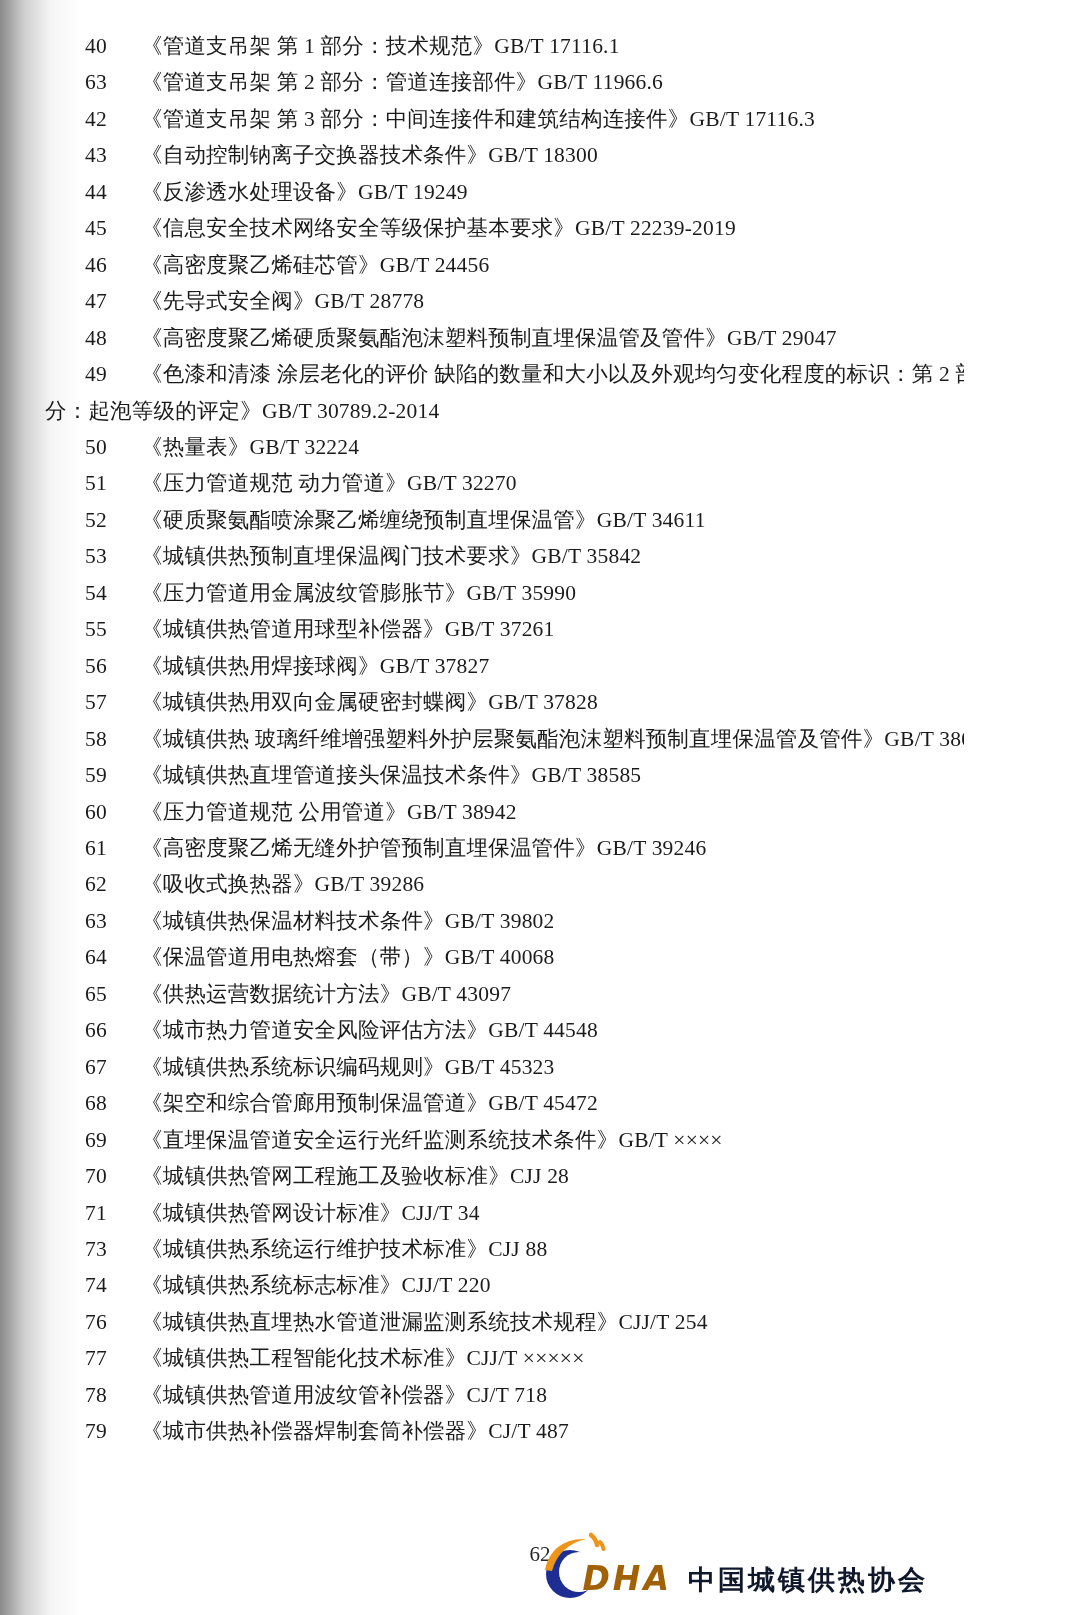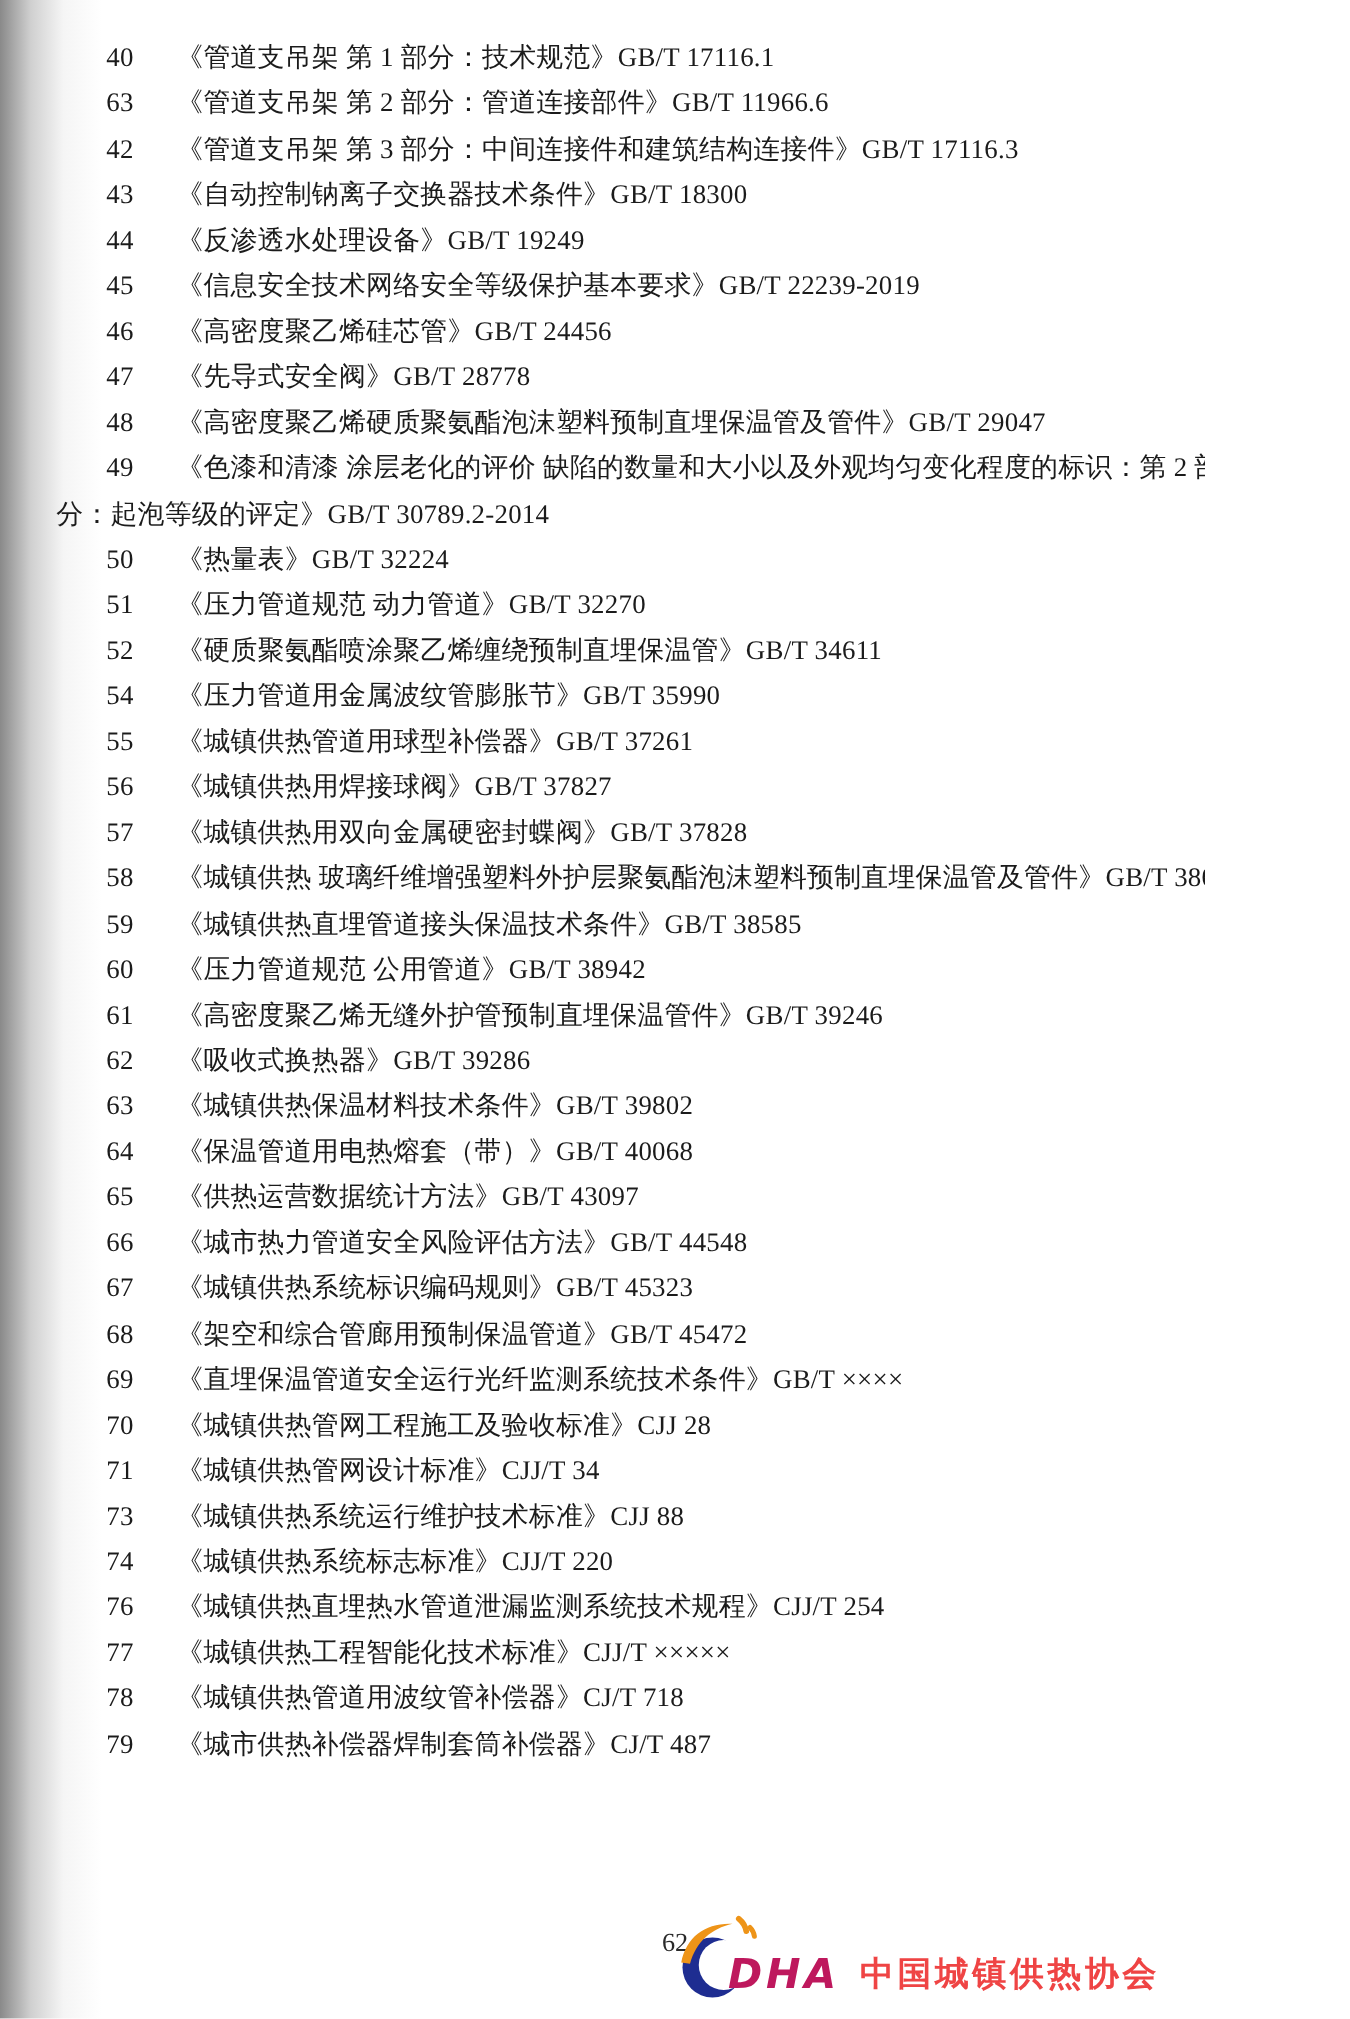--- a/index.html
+++ b/index.html
@@ -70,33 +70,33 @@
     width: 64px;
     height: 70px;
     flex: 0 0 auto;
   }
   .logo-acronym {
     font-family: "DejaVu Sans", "Liberation Sans", sans-serif;
     font-weight: bold;
     font-style: italic;
     font-size: 33px;
     letter-spacing: 3px;
-    color: #be185d;
+    color: #a16207;
     margin-left: -26px;
     margin-bottom: 6px;
     position: relative;
     z-index: 2;
     line-height: 1;
   }
   .logo-orgname {
     font-family: "DejaVu Sans", "Liberation Sans", sans-serif;
     font-weight: bold;
     font-size: 27px;
     letter-spacing: 3px;
-    color: #ef4444;
+    color: #0f172a;
     margin-left: 16px;
     margin-bottom: 8px;
     line-height: 1;
     white-space: nowrap;
   }
 </style>
 </head>
 <body>
 
 <div id="page">
@@ -109,20 +109,21 @@
       <p class="entry"><span class="no">43</span><span>《自动控制钠离子交换器技术条件》GB/T 18300</span></p>
       <p class="entry"><span class="no">44</span><span>《反渗透水处理设备》GB/T 19249</span></p>
       <p class="entry"><span class="no">45</span><span>《信息安全技术网络安全等级保护基本要求》GB/T 22239-2019</span></p>
       <p class="entry"><span class="no">46</span><span>《高密度聚乙烯硅芯管》GB/T 24456</span></p>
       <p class="entry"><span class="no">47</span><span>《先导式安全阀》GB/T 28778</span></p>
       <p class="entry"><span class="no">48</span><span>《高密度聚乙烯硬质聚氨酯泡沫塑料预制直埋保温管及管件》GB/T 29047</span></p>
       <p class="entry"><span class="no">49</span><span>《色漆和清漆 涂层老化的评价 缺陷的数量和大小以及外观均匀变化程度的标识：第 2 部分：起泡等级的评定》GB/T 30789.2-2014</span></p>
       <p class="entry"><span class="no">50</span><span>《热量表》GB/T 32224</span></p>
       <p class="entry"><span class="no">51</span><span>《压力管道规范 动力管道》GB/T 32270</span></p>
       <p class="entry"><span class="no">52</span><span>《硬质聚氨酯喷涂聚乙烯缠绕预制直埋保温管》GB/T 34611</span></p>
+      <p class="entry"><span class="no">53</span><span>《城镇供热预制直埋保温阀门技术要求》GB/T 35842</span></p>
       <p class="entry"><span class="no">54</span><span>《压力管道用金属波纹管膨胀节》GB/T 35990</span></p>
       <p class="entry"><span class="no">55</span><span>《城镇供热管道用球型补偿器》GB/T 37261</span></p>
       <p class="entry"><span class="no">56</span><span>《城镇供热用焊接球阀》GB/T 37827</span></p>
       <p class="entry"><span class="no">57</span><span>《城镇供热用双向金属硬密封蝶阀》GB/T 37828</span></p>
       <p class="entry"><span class="no">58</span><span>《城镇供热 玻璃纤维增强塑料外护层聚氨酯泡沫塑料预制直埋保温管及管件》GB/T 38097</span></p>
       <p class="entry"><span class="no">59</span><span>《城镇供热直埋管道接头保温技术条件》GB/T 38585</span></p>
       <p class="entry"><span class="no">60</span><span>《压力管道规范 公用管道》GB/T 38942</span></p>
       <p class="entry"><span class="no">61</span><span>《高密度聚乙烯无缝外护管预制直埋保温管件》GB/T 39246</span></p>
       <p class="entry"><span class="no">62</span><span>《吸收式换热器》GB/T 39286</span></p>
       <p class="entry"><span class="no">63</span><span>《城镇供热保温材料技术条件》GB/T 39802</span></p>

